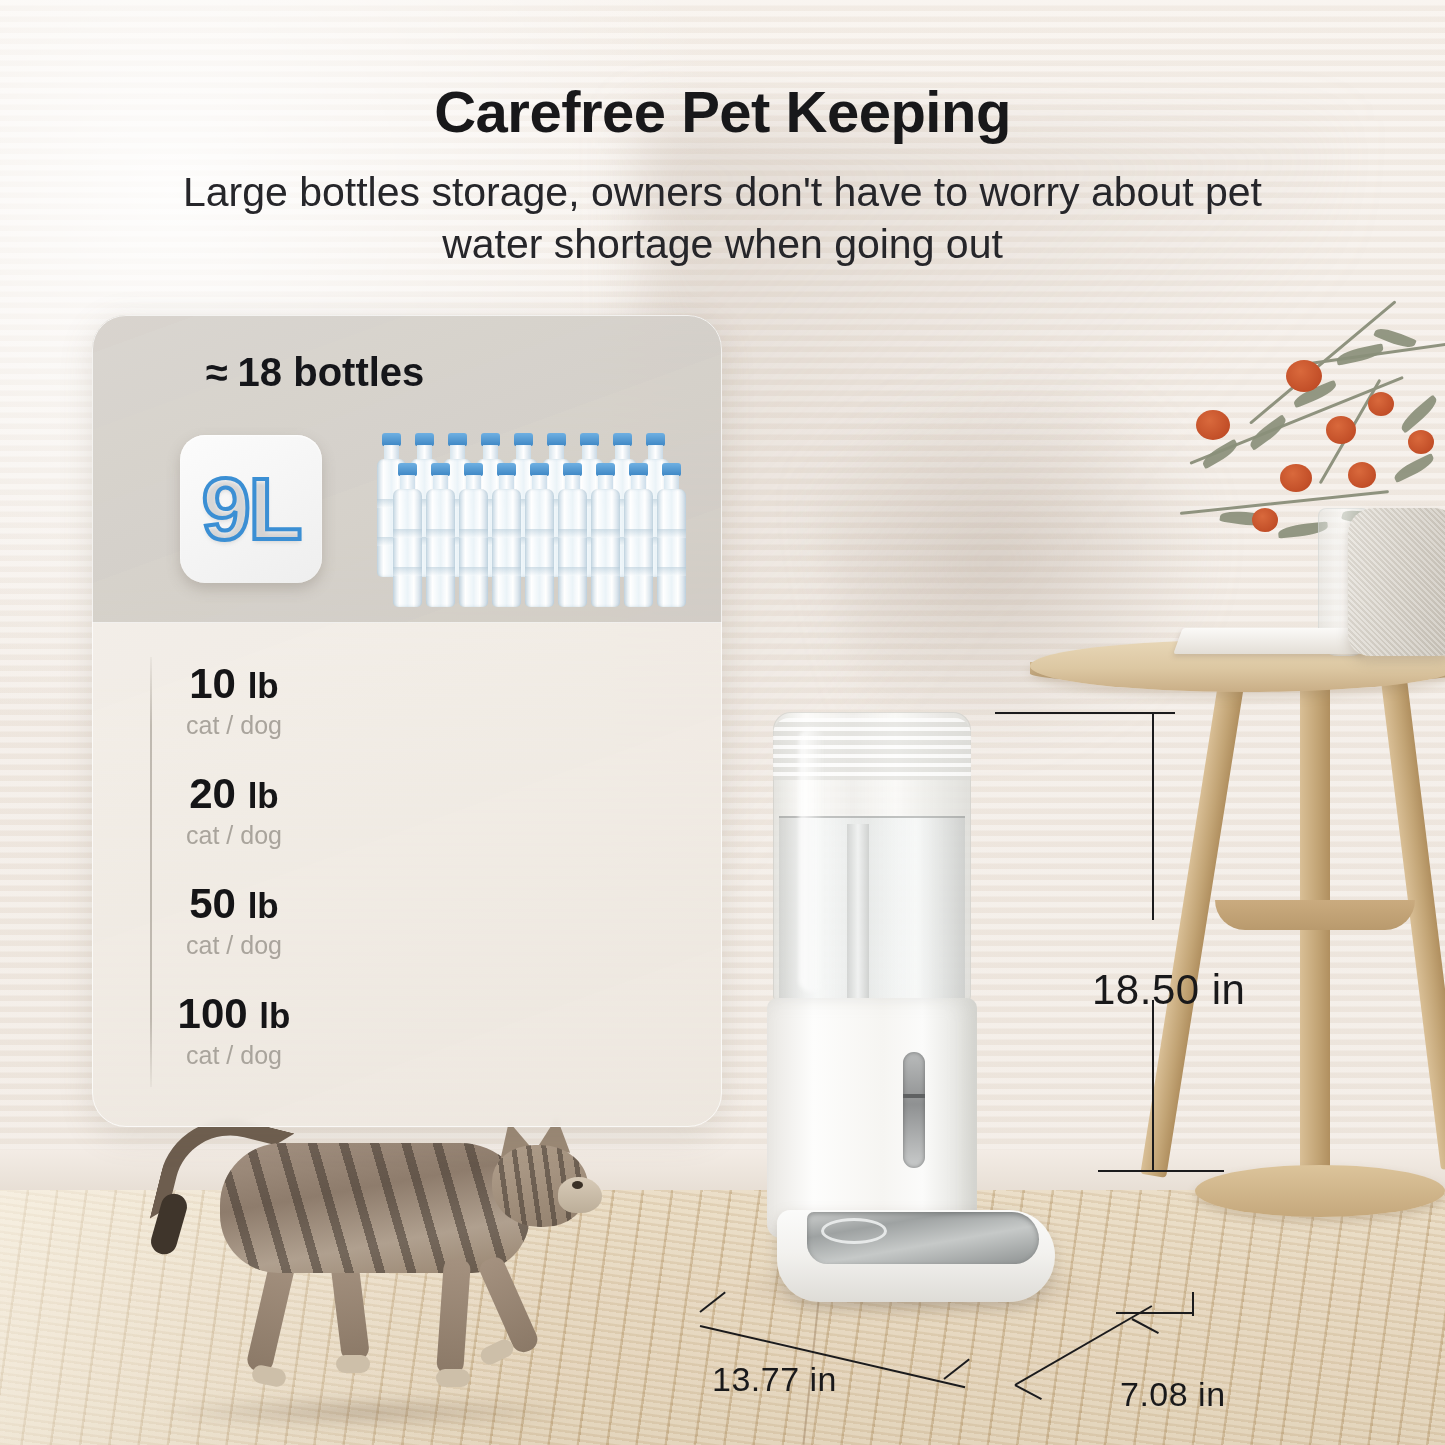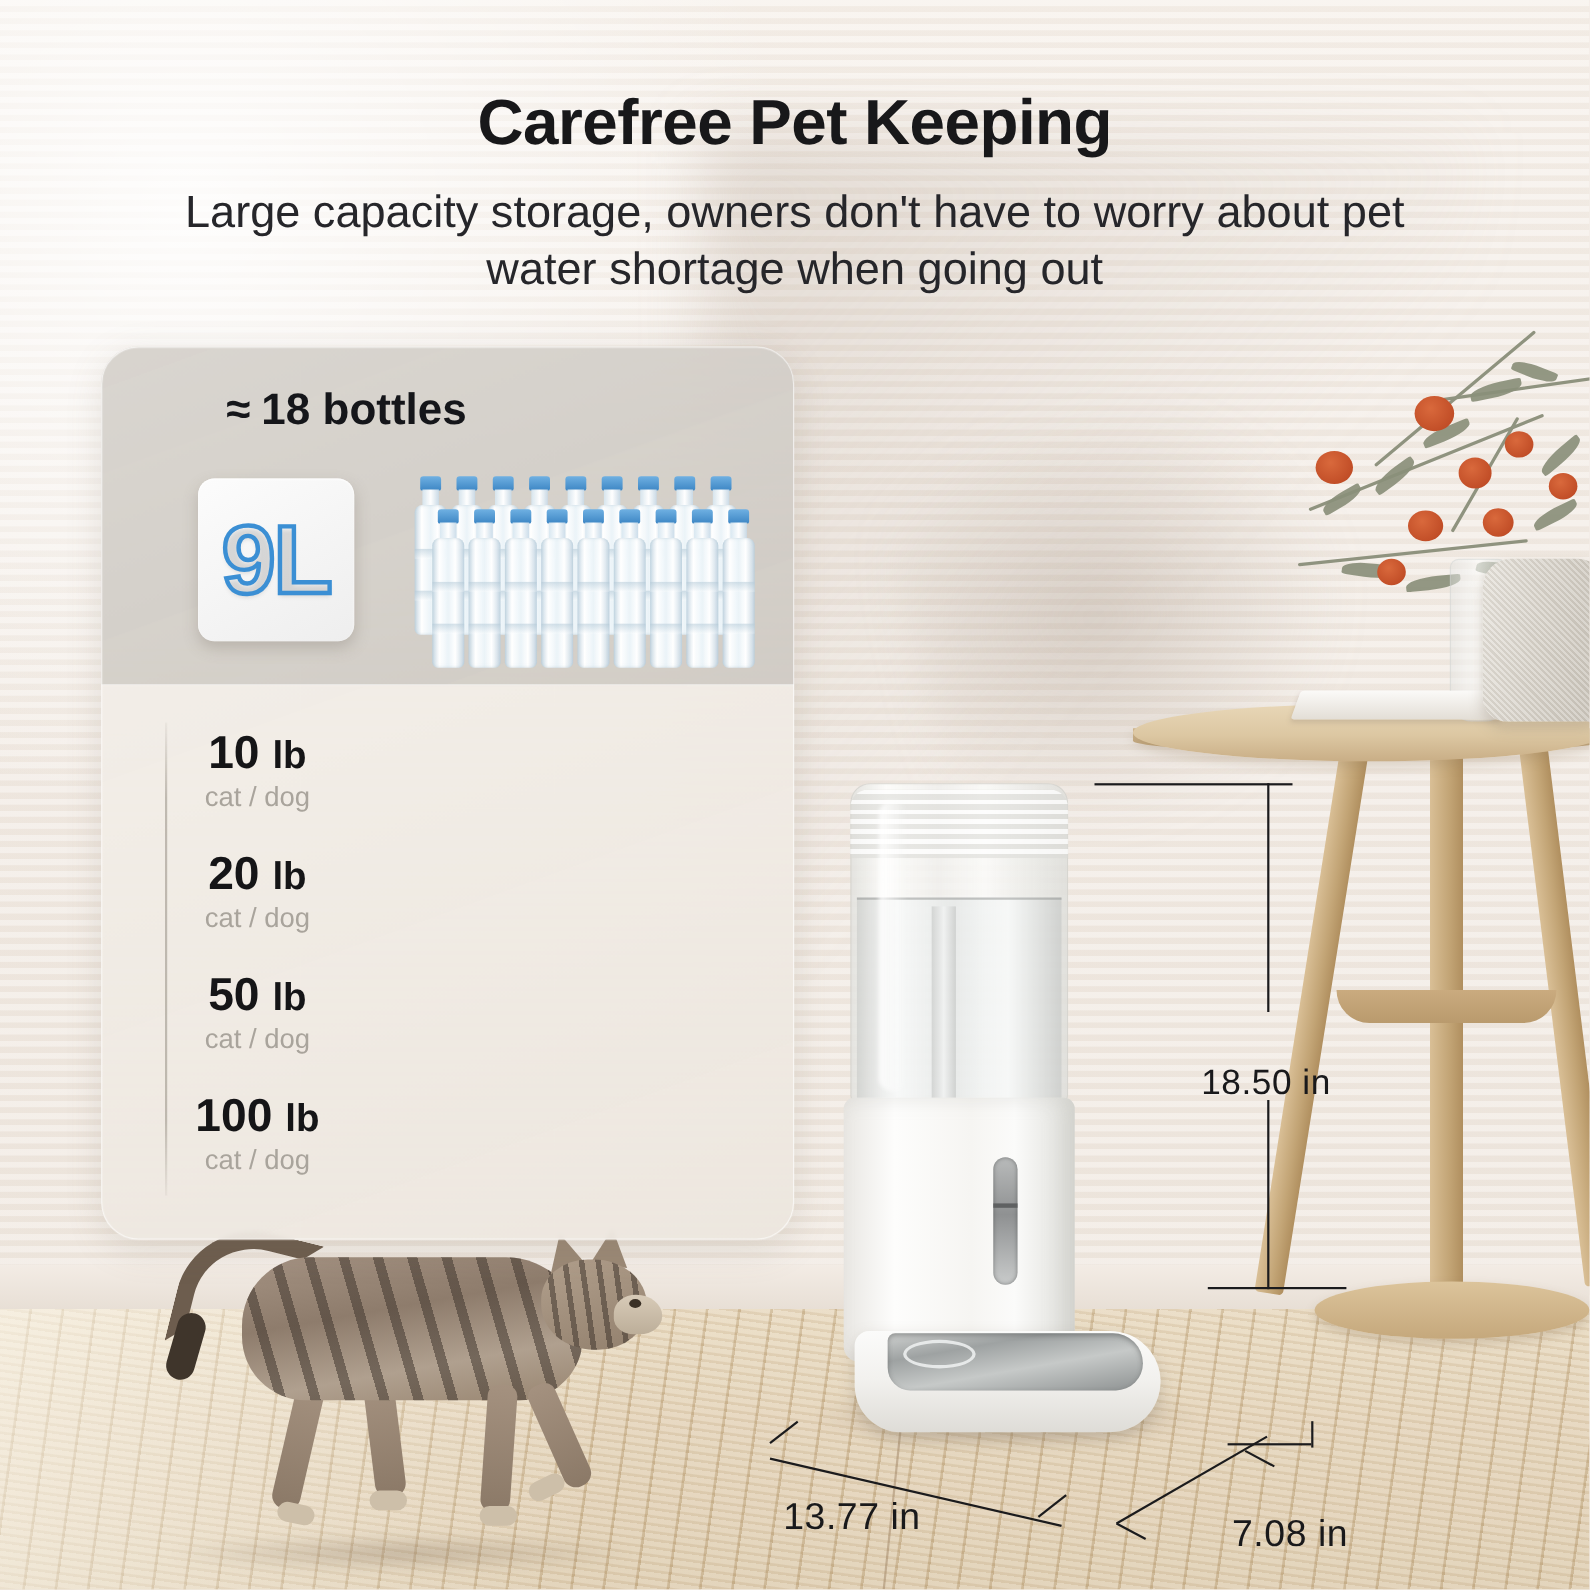--- a/index.html
+++ b/index.html
@@ -113,21 +113,21 @@
 
   .bottles-title {
     position:absolute; left:0; top:350px; width:630px;
     text-align:center; font-size:40px; font-weight:bold; color:#15161a;
   }
   .approx { font-size:40px; font-weight:bold; margin-right:10px; }
 
   
   .badge9l {
     position:absolute; left:88px; top:120px;
-    width:142px; height:148px; border-radius:15px;
+    width:142px; height:148px; border-radius:25px;
     background:linear-gradient(150deg,#fcfcfc,#eeeeee);
     box-shadow:0 6px 14px rgba(120,110,100,.30),
                inset 0 1px 2px rgba(255,255,255,.95);
     display:flex; align-items:center; justify-content:center;
   }
   .badge9l-text {
     font-size:88px; font-weight:bold; line-height:1;
     color:transparent;
     -webkit-text-stroke:4px #3b8fd4;
     text-shadow:0 3px 4px rgba(140,140,140,.30);
@@ -474,21 +474,21 @@
   <div class="bowl-base"></div>
   <div class="bowl-steel"></div>
   <div class="bowl-ring"></div>
 </div>
 
 <div>
 
   <div class="dim-line" style="left:995px; top:712px; width:180px; height:2px;"></div>
   <div class="dim-line" style="left:1152px; top:712px; width:2px; height:208px;"></div>
   <div class="dim-line" style="left:1152px; top:1000px; width:2px; height:172px;"></div>
-  <div class="dim-label" style="left:1092px; top:1002px; font-size:32px; transform:translate(0,-36px);">18.50 in</div>
+  <div class="dim-label" style="left:1092px; top:1002px; font-size:42px; transform:translate(0,-36px);">18.50 in</div>
 
   <div class="dim-line" style="left:1098px; top:1170px; width:126px; height:2px;"></div>
 
   <div class="dim-line" style="left:700px; top:1325px; width:272px; height:2px; transform:rotate(13deg); transform-origin:left center;"></div>
   <div class="dim-line" style="left:700px; top:1311px; width:32px; height:2px; transform:rotate(-38deg); transform-origin:left center;"></div>
   <div class="dim-line" style="left:944px; top:1378px; width:32px; height:2px; transform:rotate(-38deg); transform-origin:left center;"></div>
   <div class="dim-label" style="left:712px; top:1360px;">13.77 in</div>
 
   <div class="dim-line" style="left:1015px; top:1384px; width:158px; height:2px; transform:rotate(-30deg); transform-origin:left center;"></div>
   <div class="dim-line" style="left:1015px; top:1384px; width:30px; height:2px; transform:rotate(28deg); transform-origin:left center;"></div>
@@ -514,21 +514,21 @@
   <div class="cat-paw" style="left:340px; top:228px; transform:rotate(-26deg);"></div>
   <div class="cat-ear l"></div>
   <div class="cat-ear r"></div>
   <div class="cat-head"></div>
   <div class="cat-head-stripes"></div>
   <div class="cat-muzzle"></div>
   <div class="cat-eye"></div>
 </div>
 
 <div class="headline">Carefree Pet Keeping</div>
-<div class="subhead">Large capacity storage, owners don't have to worry about pet water shortage when going out</div>
+<div class="subhead">Large bottles storage, owners don't have to worry about pet water shortage when going out</div>
 
 <div class="card">
   <div class="card-top"></div>
   <div class="card-bottom"></div>
   <div class="card-hilite"></div>
 </div>
 
 <div class="bottles-title">
   <span class="approx">≈</span><span>18 bottles</span>
 </div>

